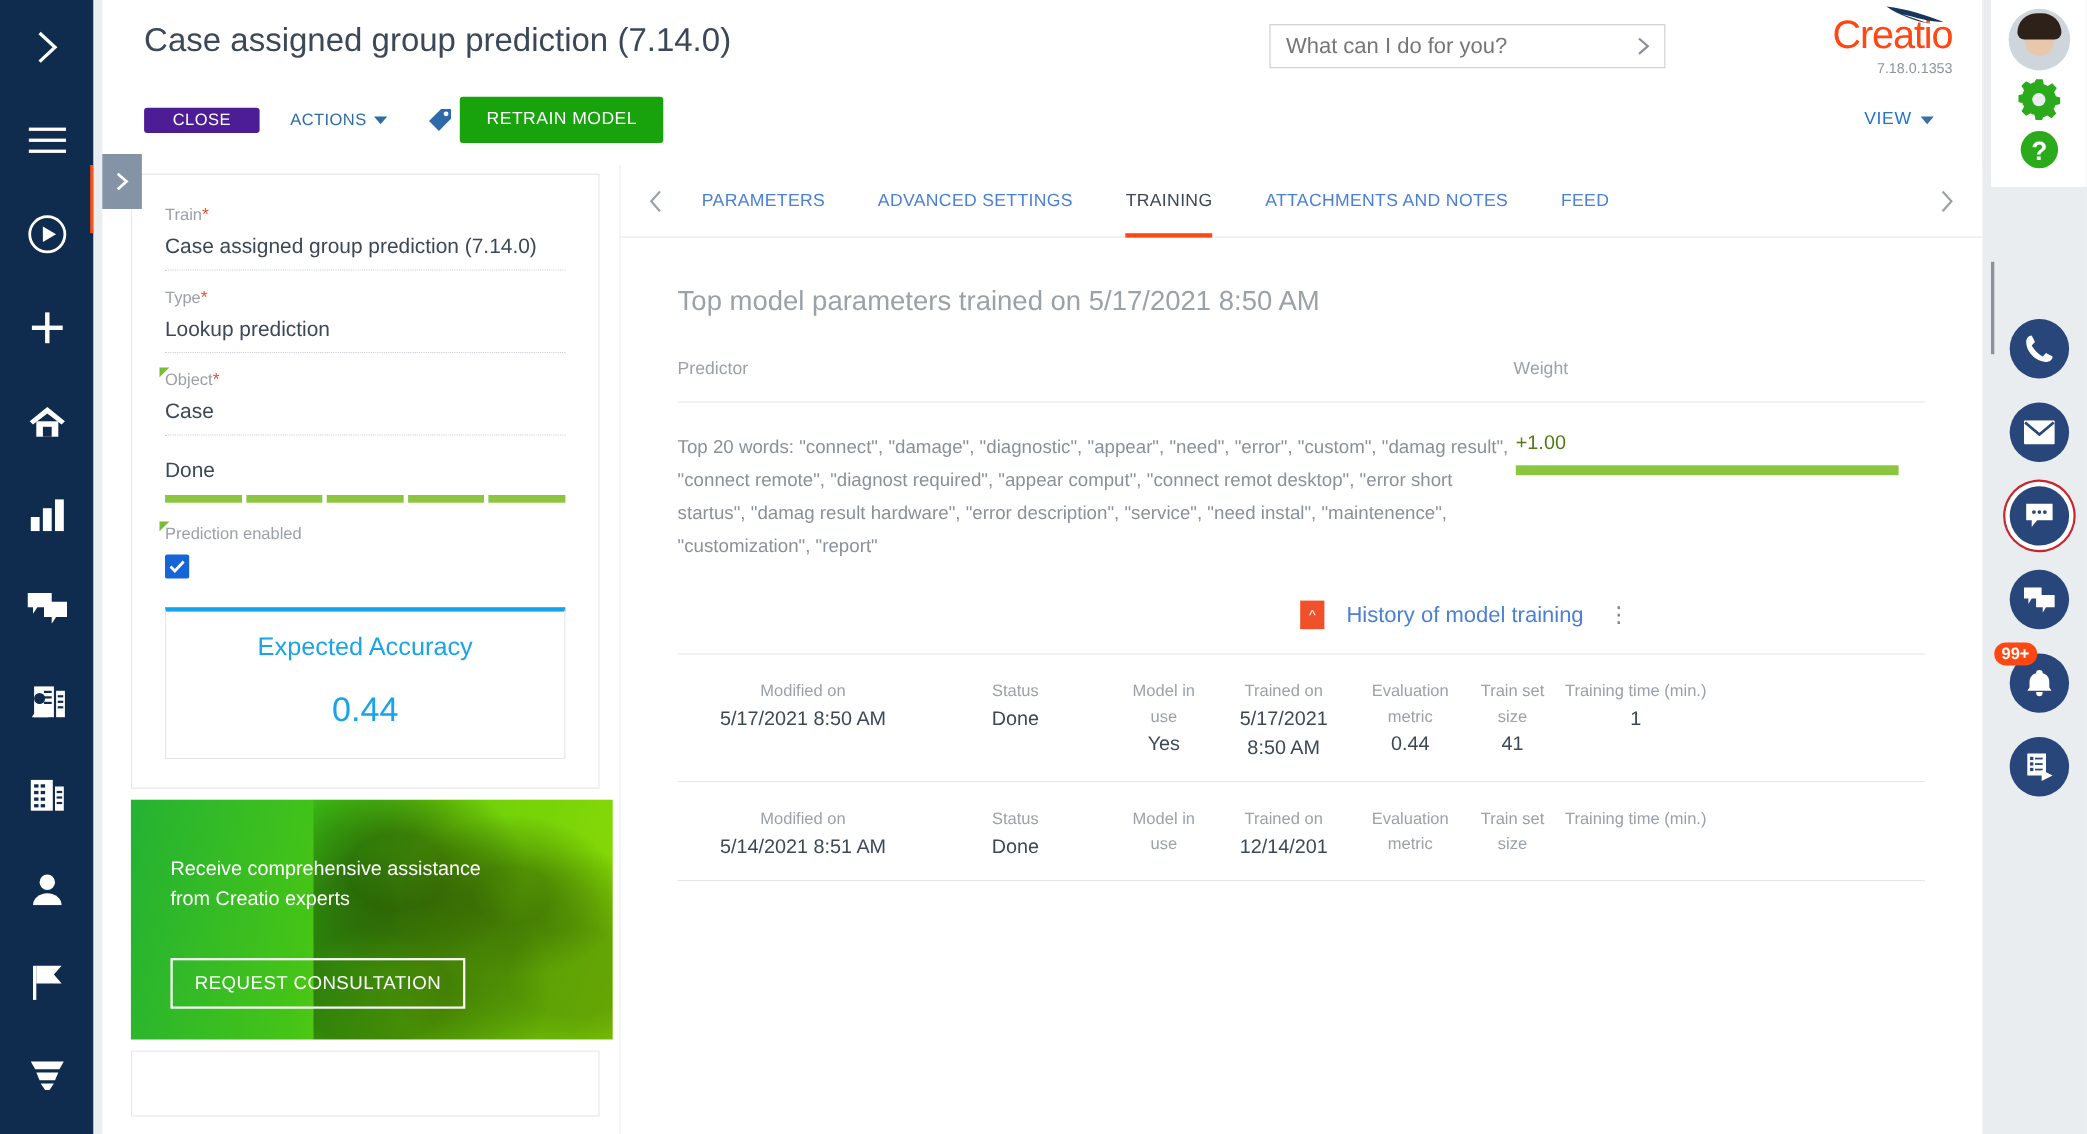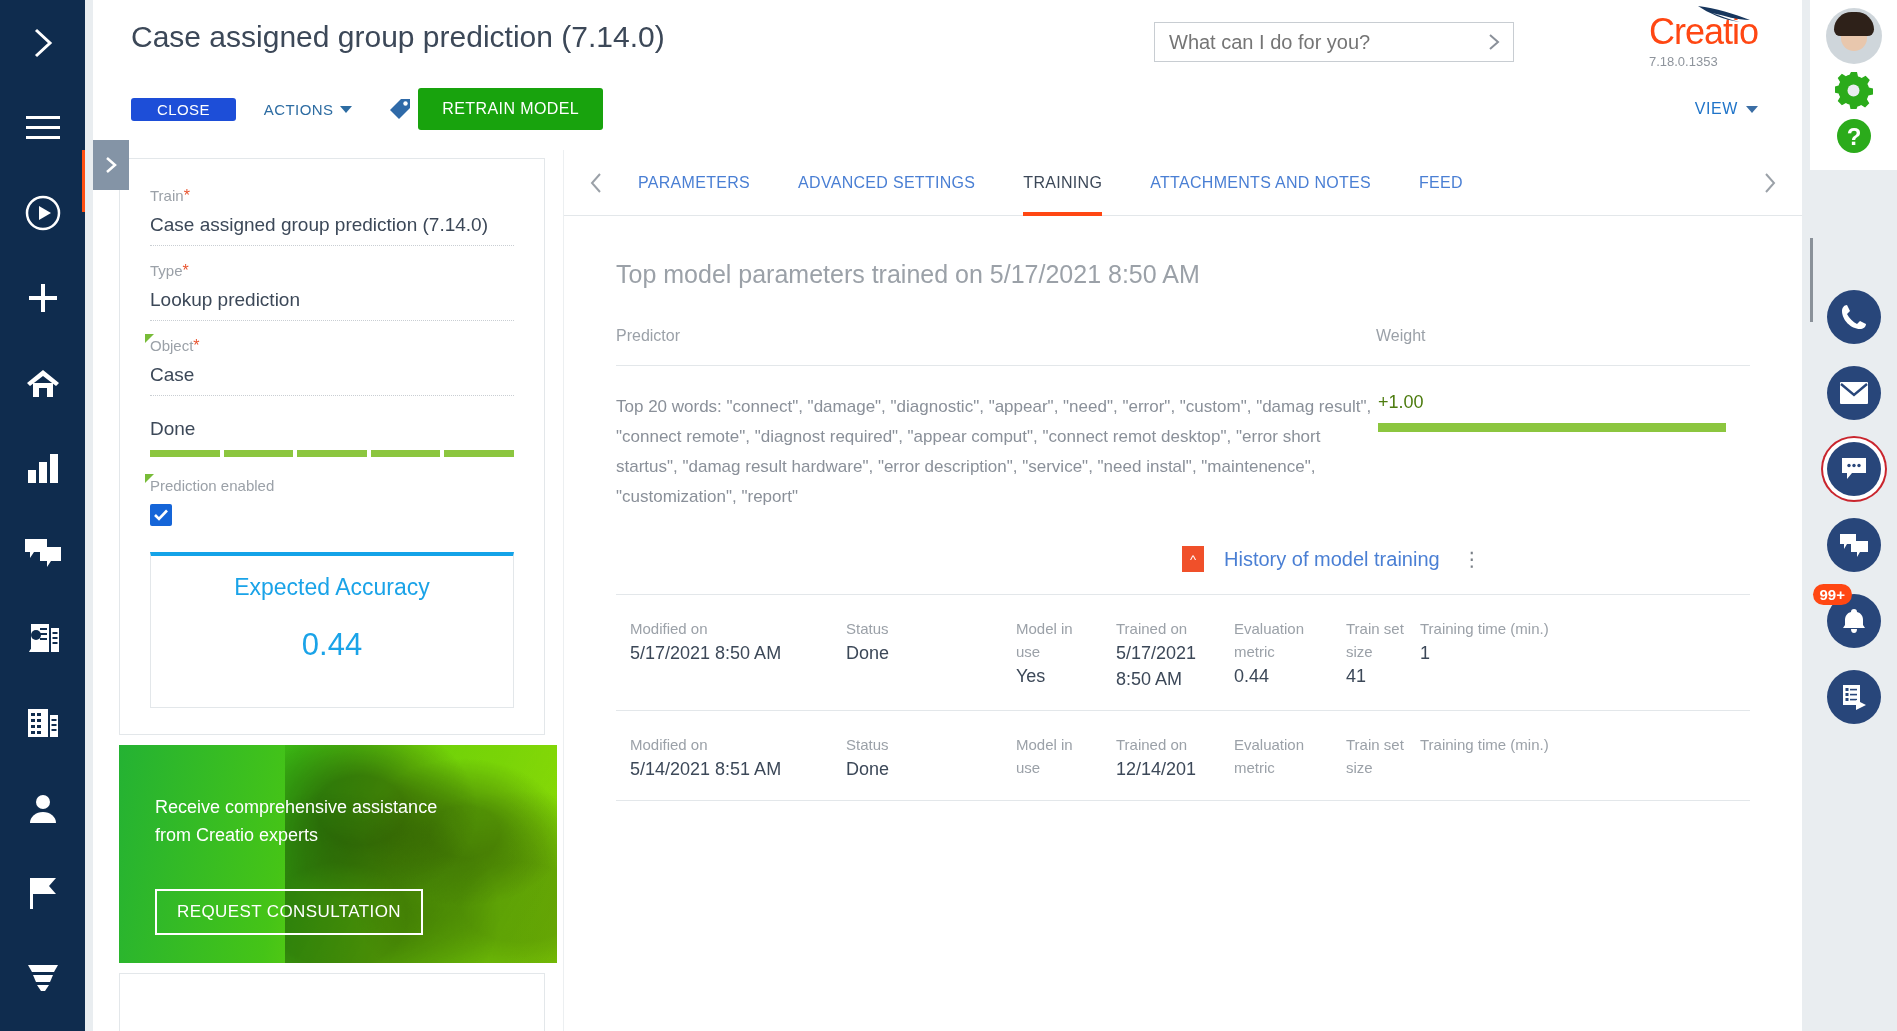--- a/index.html
+++ b/index.html
@@ -40,21 +40,21 @@
 
   
   .hdr { position: relative; height: 150px; }
   .title {
     position: absolute; left: 38px; top: 20px;
     font-size: 30px; color: #3c4858; font-weight: 400;
     white-space: nowrap;
   }
   .toolbar { position: absolute; left: 38px; top: 88px; display: flex; align-items: center; }
   .btn-close {
-    background: #1d4ed8; color: #fff; border: none;
+    background: #4c1d95; color: #fff; border: none;
     font-size: 15px; letter-spacing: .4px; padding: 3px 26px;
     border-radius: 3px; cursor: pointer; font-family: inherit;
   }
   .btn-actions {
     background: none; border: none; color: #2d6ca2; font-size: 15px;
     letter-spacing: .4px; padding: 11px 14px; margin-left: 14px;
     cursor: pointer; font-family: inherit; display:flex; align-items:center; gap:7px;
   }
   .caret-down {
     width: 0; height: 0; border-left: 6px solid transparent;
@@ -83,21 +83,21 @@
     position: absolute; right: 288px; top: 22px;
     width: 360px; height: 40px; border: 1px solid #c8cdd2;
     background: #fff; display: flex; align-items: center;
   }
   .searchbox input {
     flex: 1; border: none; outline: none; font-size: 20px;
     color: #8a9099; padding: 0 14px; font-family: inherit; background: transparent;
   }
   .search-chev { padding-right: 12px; display: flex; align-items: center; }
   .brand {
-    position: absolute; right: 44px; top: 14px; text-align: left;
+    position: absolute; right: 27px; top: 14px; text-align: right;
   }
   .brand .logo { font-size: 36px; color: #ff4713; letter-spacing: -1px;
     font-family: "Liberation Sans", sans-serif; font-weight: 400; line-height: 1; position: relative;}
   .brand .ver { font-size: 13px; color: #8e949c; margin-top: 4px; }
   .logo-swoosh { position:absolute; right:6px; top:-10px; }
 
   
   .body { position: absolute; left: 0; top: 150px; right: 0; bottom: 0; display: flex; }
 
   
@@ -121,21 +121,21 @@
   .steps { display: flex; gap: 4px; margin-top: 10px; }
   .steps .seg { flex: 1; height: 7px; background: #8cc63f; }
   .chkrow { margin-top: 20px; position: relative; }
   .chklabel { font-size: 15px; color: #9ba1a8; margin-bottom: 10px; }
   .chkbox {
     width: 22px; height: 22px; background: #1565d8; border-radius: 2px;
     display: flex; align-items: center; justify-content: center; cursor: pointer;
   }
   .accbox {
     margin-top: 26px; border: 1px solid #e3e7ea; border-top: 4px solid #14a3e8;
-    text-align: center; padding: 18px 0 44px 0; background: #fff;
+    text-align: center; padding: 18px 0 26px 0; background: #fff;
   }
   .acc-title { font-size: 23px; color: #1aa3e8; }
   .acc-value { font-size: 31px; color: #1aa3e8; margin-top: 26px; }
 
   .banner {
     margin: 8px 6px 10px 18px; height: 218px; position: relative; overflow: hidden;
     background: linear-gradient(100deg,#24b233 0%, #45c417 38%, #76d60a 62%, #8ddd06 100%);
     cursor: pointer;
   }
   .banner .photo {
@@ -201,21 +201,21 @@
   .hist-collapse {
     width: 22px; height: 26px; background: #f0502a; color: #fff;
     display: flex; align-items: center; justify-content: center; cursor: pointer;
     font-size: 13px;
   }
   .hist-title { color: #4a7fd4; font-size: 20px; margin-left: 20px; cursor: pointer; }
   .hist-dots { margin-left: 22px; color: #7a8087; font-size: 20px; letter-spacing: 1px; cursor: pointer; line-height:.6; }
 
   .histtable { margin: 22px 52px 0 52px; border-top: 1px solid #e3e7ea; }
   .histrow { display: flex; padding: 22px 0 18px 14px; border-bottom: 1px solid #e3e7ea; }
-  .hcell { padding-right: 16px; }
+  .hcell { padding-right: 16px; text-align: center; }
   .hcell .hl { font-size: 15px; color: #9ba1a8; line-height: 23px; }
   .hcell .hv { font-size: 18px; color: #3c4858; line-height: 26px; }
   .w-mod { width: 216px; } .w-sta { width: 170px; } .w-mdl { width: 100px; }
   .w-trn { width: 118px; } .w-eva { width: 112px; } .w-trs { width: 74px; }
   .w-tim { width: 150px; }
 
   
   .rightrail {
     width: 87px; height: 1031px; flex-shrink: 0; background: #e9edf0;
     position: relative; display: flex; flex-direction: column; align-items: center;

